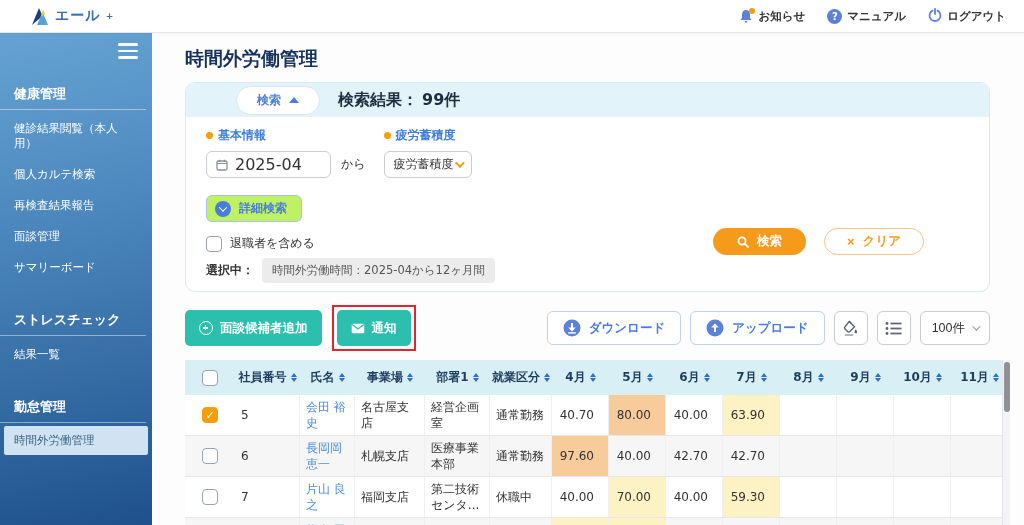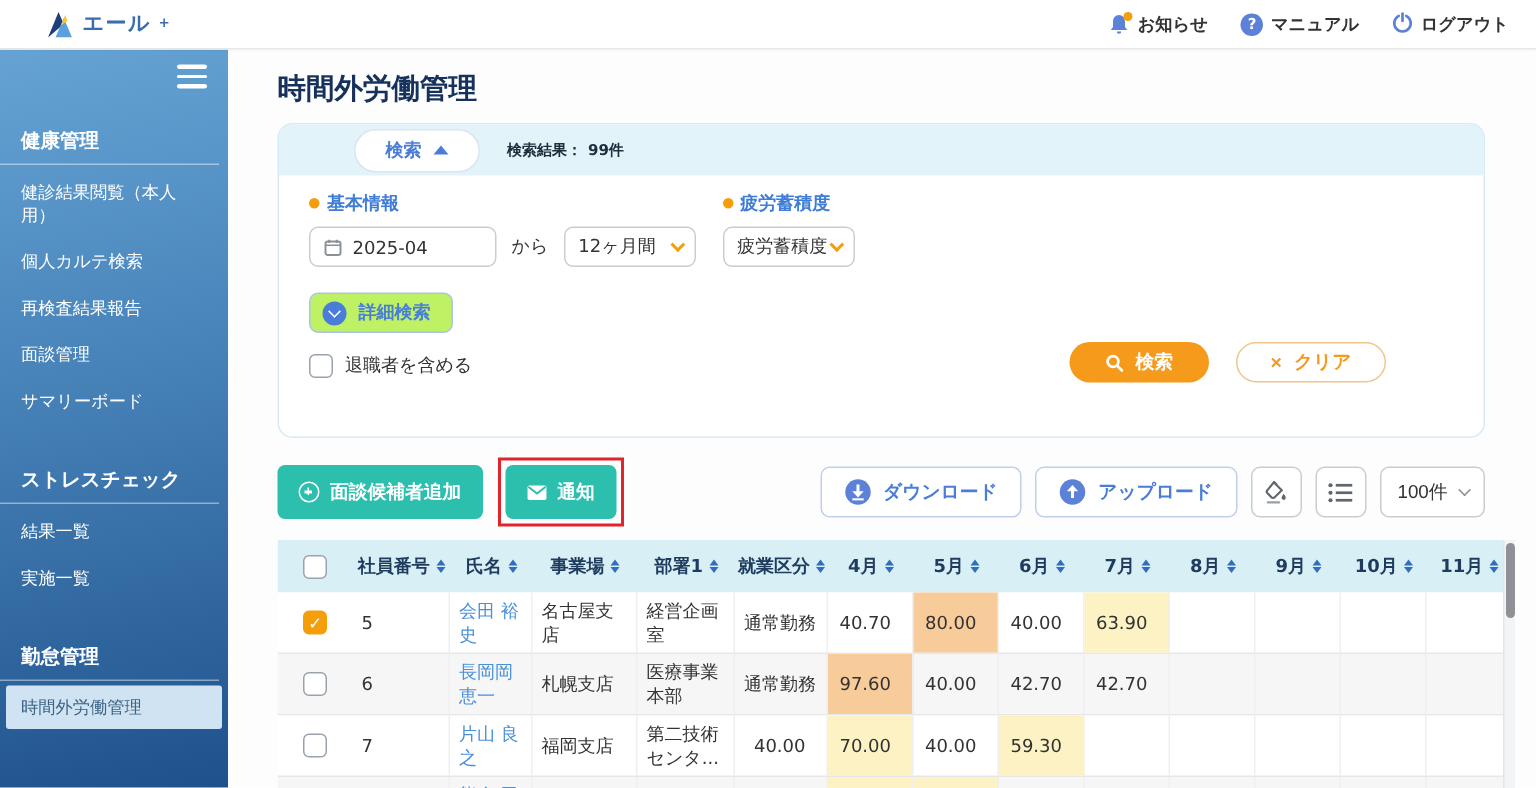--- a/index.html
+++ b/index.html
@@ -38,28 +38,28 @@
   .page-title { color:#16325c; font-size:19px; font-weight:bold; margin:13px 0 0 33px; }
 
   
   .search-panel { position:relative; width:805px; margin:10px 0 0 33px; border:1px solid #d5eaf5;
     border-radius:10px; background:#fff; overflow:hidden; }
   .panel-band { height:34px; background:#e3f3fa; display:flex; align-items:center; padding-left:50px; gap:18px; }
   .toggle-pill { display:flex; align-items:center; gap:8px; background:#fff; border:1px solid #d9e4ee;
     border-radius:16px; padding:5px 20px; color:#4a7dd8; font-weight:bold; font-size:12px; cursor:pointer; }
   .tri-up { width:0; height:0; border-left:5px solid transparent; border-right:5px solid transparent;
     border-bottom:6px solid #4a7dd8; }
-  .result { font-size:10px; font-weight:bold; color:#1f2d3d; display:flex; gap:4px; }
+  .result { font-size:16px; font-weight:bold; color:#1f2d3d; display:flex; gap:4px; }
   .panel-body { position:relative; padding:10px 20px 12px 20px; height:174px; }
   .filters-row { display:flex; gap:18px; }
   .group-label { display:flex; align-items:center; gap:5px; color:#3f7ed8; font-weight:bold; font-size:12px; margin-bottom:7px; }
   .dot { width:7px; height:7px; border-radius:50%; background:#f59e0b; display:inline-block; }
   .controls { display:flex; align-items:center; gap:10px; }
   .date-input { width:125px; height:27px; border:1px solid #c9ccd1; border-radius:6px; background:#fff;
-    display:flex; align-items:center; gap:7px; padding:0 9px; font-size:12px; color:#333; cursor:text; }
+    display:flex; align-items:center; gap:7px; padding:0 9px; font-size:16px; color:#333; cursor:text; }
   .from-label { font-size:12px; color:#333;text-align:center; }
   .select { height:27px; border:1px solid #c9ccd1; border-radius:6px; background:#fff; display:flex;
     align-items:center; justify-content:space-between; padding:0 9px; font-size:12px; color:#333; cursor:pointer; }
   .select.w88 { width:88px; }
   .chev-orange { width:7px; height:7px; border-right:2px solid #f59e0b; border-bottom:2px solid #f59e0b;
     transform:rotate(45deg) translateY(-2px); }
   .detail-btn { margin-top:17px; display:flex; align-items:center; gap:8px; background:#bef264;
     border:1px solid #a9c2ea; border-radius:6px; padding:4px 14px 4px 8px; color:#4a7dd8;
     font-weight:bold; font-size:12px; cursor:pointer; }
   .circle-chev { width:16px; height:16px; border-radius:50%; background:#4a7dd8; display:inline-flex;
@@ -166,21 +166,20 @@
     </div>
   <nav id="sidebar-nav">
       <div class="sec-title">健康管理</div>
       <div class="nav-item">健診結果閲覧（本人用）</div>
       <div class="nav-item">個人カルテ検索</div>
       <div class="nav-item">再検査結果報告</div>
       <div class="nav-item">面談管理</div>
       <div class="nav-item">サマリーボード</div>
       <div class="sec-title gap">ストレスチェック</div>
       <div class="nav-item">結果一覧</div>
-      <div class="nav-item">実施一覧</div>
       <div class="sec-title gap">勤怠管理</div>
       <div class="nav-item active">時間外労働管理</div>
     </nav>
 </aside>
 
 <main class="main">
   <h1 class="page-title">時間外労働管理</h1>
 
   <section class="search-panel">
     <div class="panel-band">
@@ -204,24 +203,20 @@
             <div class="date-input">
               <svg width="12" height="12" viewBox="0 0 12 12">
                   <rect x="1" y="2" width="10" height="9" rx="1.5" fill="none" stroke="#8b9096" stroke-width="1.3"></rect>
                   <line x1="3.5" y1="0.8" x2="3.5" y2="3" stroke="#8b9096" stroke-width="1.3"></line>
                   <line x1="8.5" y1="0.8" x2="8.5" y2="3" stroke="#8b9096" stroke-width="1.3"></line>
                   <line x1="1" y1="4.5" x2="11" y2="4.5" stroke="#8b9096" stroke-width="1.1"></line>
                 </svg>
               <span>2025-04</span>
             </div>
             <span class="from-label">から</span>
-            <div class="select w88">
-              <span>12ヶ月間</span>
-              <span class="chev-orange"></span>
-            </div>
           </div>
         </div>
         <div>
           <div class="group-label">
               <span class="dot"></span>
             <span>疲労蓄積度</span>
             </div>
           <div class="select w88">
             <span>疲労蓄積度</span>
             <span class="chev-orange"></span>
@@ -242,20 +237,24 @@
               <circle cx="5" cy="5" r="3.6" fill="none" stroke="#fff" stroke-width="1.8"></circle>
               <line x1="7.8" y1="7.8" x2="11" y2="11" stroke="#fff" stroke-width="1.8" stroke-linecap="round"></line>
             </svg>
           <span>検索</span>
         </button>
         <button class="clear-btn">
           <span class="x-glyph">×</span>
           <span>クリア</span>
         </button>
       </div>
+      <div class="selected-row">
+        <span class="sel-label">選択中：</span>
+        <span class="chip">時間外労働時間：2025-04から12ヶ月間</span>
+      </div>
     </div>
   </section>
 
   <div class="action-row">
     <button class="teal-btn">
       <span class="plus-circle"></span>
       <span>面談候補者追加</span>
     </button>
     <span class="notify-wrap">
       <button class="teal-btn">
@@ -451,20 +450,21 @@
         <div class="trow">
           <div class="td cb">
             <span class="chk"></span>
           </div>
           <div class="td">7</div>
           <div class="td">
             <span class="name-link">片山 良之</span>
           </div>
           <div class="td">福岡支店</div>
           <div class="td">第二技術センタ...</div>
+          <div class="td">休職中</div>
           <div class="td num">40.00</div>
           <div class="td num hl-yellow">70.00</div>
           <div class="td num">40.00</div>
           <div class="td num hl-yellow">59.30</div>
           <div class="td num"></div>
           <div class="td num"></div>
           <div class="td num"></div>
           <div class="td num"></div>
         </div>
         <div class="trow even">

